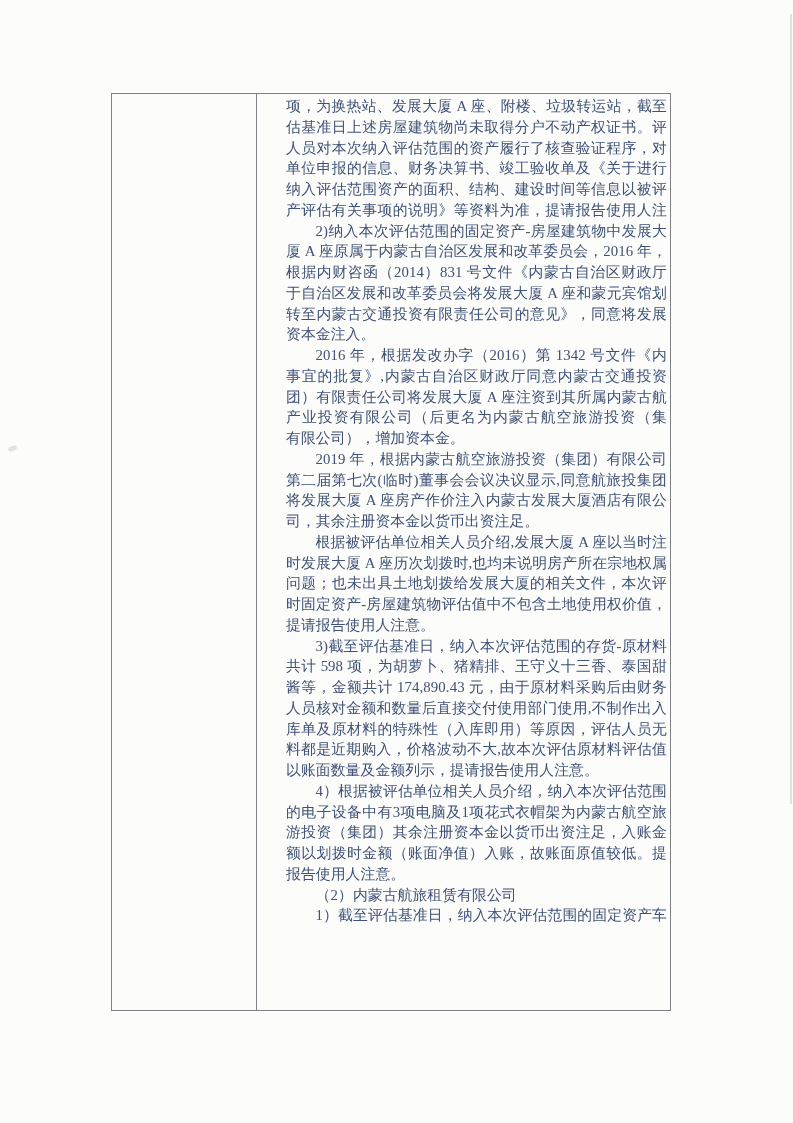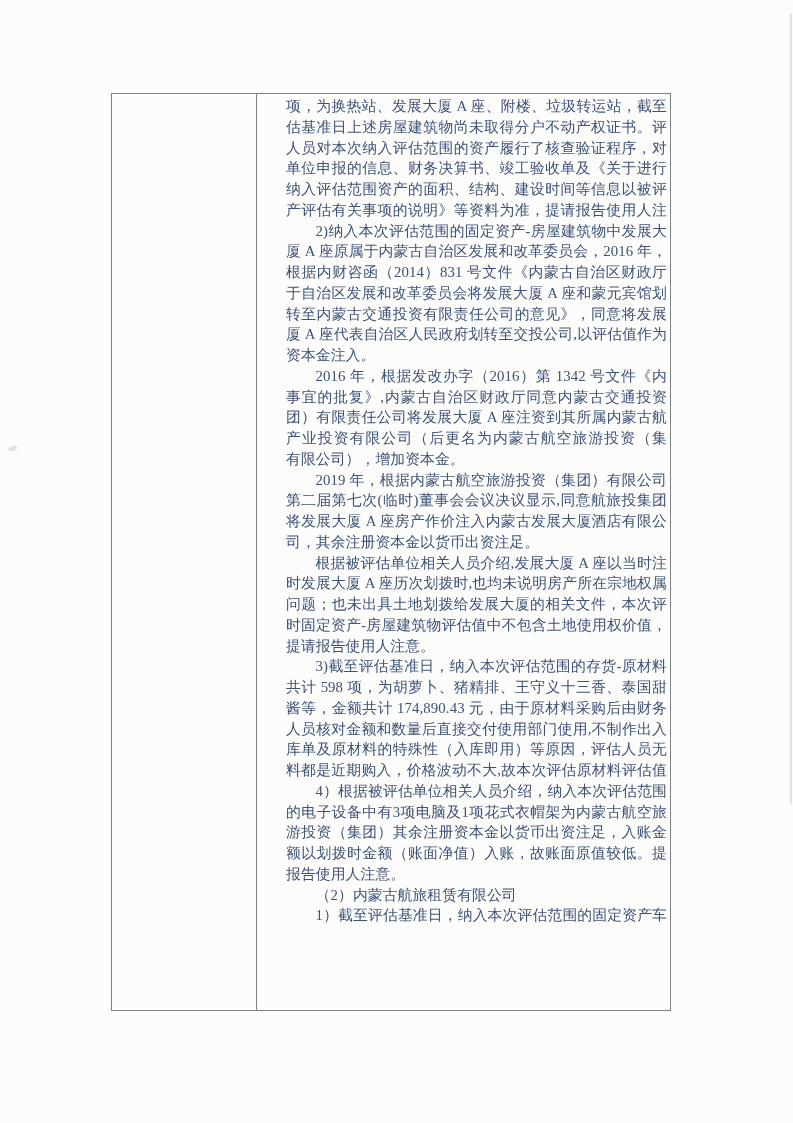--- a/index.html
+++ b/index.html
@@ -54,21 +54,20 @@
         <div class="line">估基准日上述房屋建筑物尚未取得分户不动产权证书。评估</div>
         <div class="line">人员对本次纳入评估范围的资产履行了核查验证程序，对于</div>
         <div class="line">单位申报的信息、财务决算书、竣工验收单及《关于进行资</div>
         <div class="line">纳入评估范围资产的面积、结构、建设时间等信息以被评估</div>
         <div class="line end">产评估有关事项的说明》等资料为准，提请报告使用人注意。</div>
         <div class="line indent">2)纳入本次评估范围的固定资产-房屋建筑物中发展大</div>
         <div class="line">厦 A 座原属于内蒙古自治区发展和改革委员会，2016 年，</div>
         <div class="line">根据内财咨函（2014）831 号文件《内蒙古自治区财政厅关</div>
         <div class="line">于自治区发展和改革委员会将发展大厦 A 座和蒙元宾馆划</div>
         <div class="line">转至内蒙古交通投资有限责任公司的意见》，同意将发展大</div>
-        <div class="line">厦 A 座代表自治区人民政府划转至交投公司,以评估值作为</div>
         <div class="line end">资本金注入。</div>
         <div class="line indent">2016 年，根据发改办字（2016）第 1342 号文件《内蒙</div>
         <div class="line">事宜的批复》,内蒙古自治区财政厅同意内蒙古交通投资（集</div>
         <div class="line">团）有限责任公司将发展大厦 A 座注资到其所属内蒙古航空</div>
         <div class="line">产业投资有限公司（后更名为内蒙古航空旅游投资（集团）</div>
         <div class="line end">有限公司），增加资本金。</div>
         <div class="line indent">2019 年，根据内蒙古航空旅游投资（集团）有限公司</div>
         <div class="line">第二届第七次(临时)董事会会议决议显示,同意航旅投集团</div>
         <div class="line">将发展大厦 A 座房产作价注入内蒙古发展大厦酒店有限公</div>
         <div class="line end">司，其余注册资本金以货币出资注足。</div>
@@ -76,20 +75,21 @@
         <div class="line">时发展大厦 A 座历次划拨时,也均未说明房产所在宗地权属</div>
         <div class="line">问题；也未出具土地划拨给发展大厦的相关文件，本次评估</div>
         <div class="line">时固定资产-房屋建筑物评估值中不包含土地使用权价值，</div>
         <div class="line end">提请报告使用人注意。</div>
         <div class="line indent">3)截至评估基准日，纳入本次评估范围的存货-原材料</div>
         <div class="line">共计 598 项，为胡萝卜、猪精排、王守义十三香、泰国甜辣</div>
         <div class="line">酱等，金额共计 174,890.43 元，由于原材料采购后由财务</div>
         <div class="line">人员核对金额和数量后直接交付使用部门使用,不制作出入</div>
         <div class="line">库单及原材料的特殊性（入库即用）等原因，评估人员无法</div>
         <div class="line">料都是近期购入，价格波动不大,故本次评估原材料评估值</div>
+        <div class="line end">以账面数量及金额列示，提请报告使用人注意。</div>
         <div class="line indent">4）根据被评估单位相关人员介绍，纳入本次评估范围</div>
         <div class="line">的电子设备中有3项电脑及1项花式衣帽架为内蒙古航空旅</div>
         <div class="line">游投资（集团）其余注册资本金以货币出资注足，入账金</div>
         <div class="line">额以划拨时金额（账面净值）入账，故账面原值较低。提请</div>
         <div class="line end">报告使用人注意。</div>
         <div class="line indent end">（2）内蒙古航旅租赁有限公司</div>
         <div class="line indent">1）截至评估基准日，纳入本次评估范围的固定资产车</div>
       </div>
   </div>
 </div>

